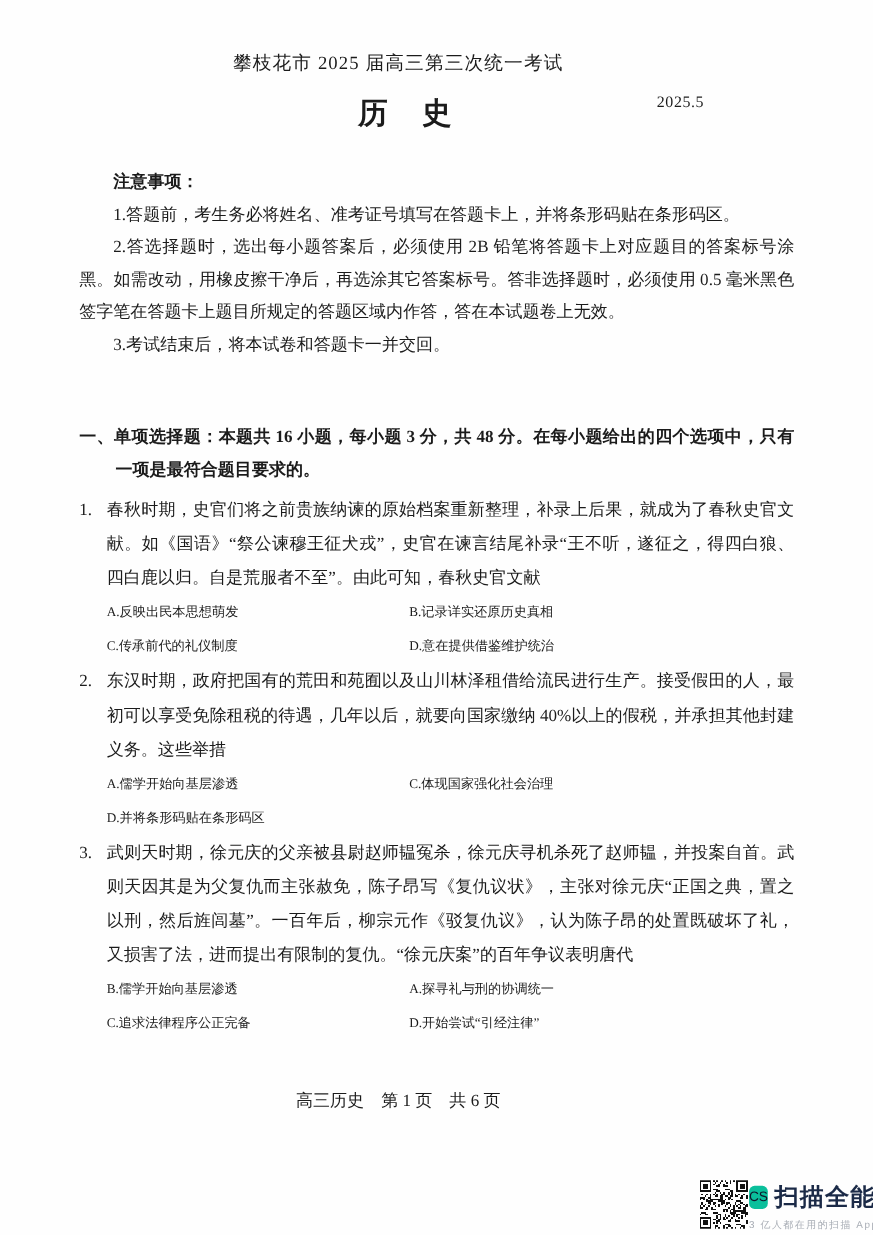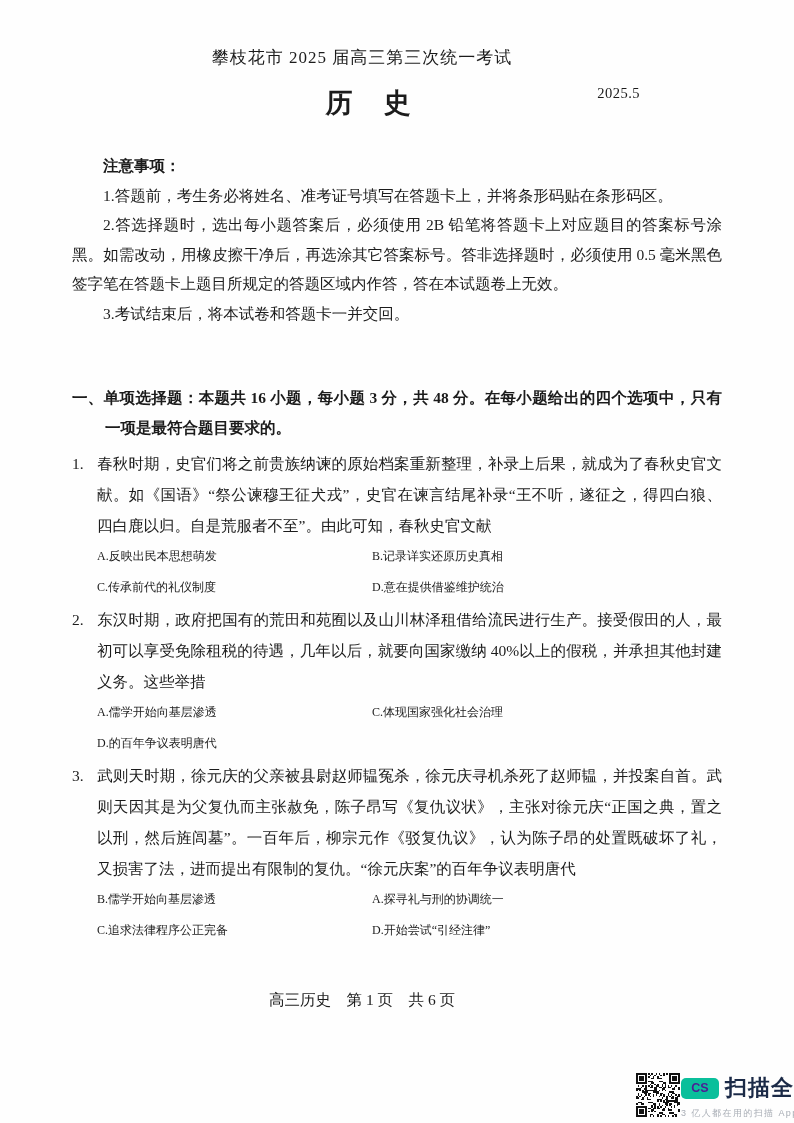--- a/index.html
+++ b/index.html
@@ -29,21 +29,21 @@
   .question-block{margin-top:1px;}
   .question{margin:0;padding-left:25px;font-size:15.5px;line-height:31px;text-align:justify;}
   .qnum{display:inline-block;width:25px;margin-left:-25px;}
   .options{padding-left:25px;display:grid;grid-template-columns:275px 1fr;font-size:12px;line-height:31px;}
 
   .footer{position:absolute;left:0;right:0;top:990px;text-align:center;font-size:15.5px;transform:translateX(-35px);}
 
   .qr{position:absolute;left:636px;top:1073px;width:44px;height:44px;}
   .wm{position:absolute;left:681px;top:1073px;font-family:"Liberation Sans","DejaVu Sans",sans-serif;}
   .wm-row{display:flex;align-items:center;gap:6px;}
-  .cs-box{width:38px;height:21px;border-radius:5px;background:#0ABF9B;color:#4c1d95;font-weight:700;
+  .cs-box{width:17px;height:21px;border-radius:5px;background:#0ABF9B;color:#0f172a;font-weight:400;
     font-size:12.5px;display:flex;align-items:center;justify-content:center;}
   .wm-title{font-size:22px;font-weight:700;color:#1B2A47;letter-spacing:1px;white-space:nowrap;}
   .wm-sub{margin-top:4px;font-size:9px;color:#A8ADB5;letter-spacing:1.4px;white-space:nowrap;}
 </style>
 </head>
 <body>
 
 <div class="page">
 
   <div class="title-row">
@@ -72,21 +72,21 @@
         <span>C.传承前代的礼仪制度</span>
         <span>D.意在提供借鉴维护统治</span>
       </div>
     </div>
 
     <div class="question-block">
       <p class="question"><span class="qnum">2.</span><span>东汉时期，政府把国有的荒田和苑囿以及山川林泽租借给流民进行生产。接受假田的人，最初可以享受免除租税的待遇，几年以后，就要向国家缴纳 40%以上的假税，并承担其他封建义务。这些举措</span></p>
       <div class="options">
         <span>A.儒学开始向基层渗透</span>
         <span>C.体现国家强化社会治理</span>
-        <span>D.的百年争议表明唐代</span>
+        <span>D.并将条形码贴在条形码区</span>
       </div>
     </div>
 
     <div class="question-block">
       <p class="question"><span class="qnum">3.</span><span>武则天时期，徐元庆的父亲被县尉赵师韫冤杀，徐元庆寻机杀死了赵师韫，并投案自首。武则天因其是为父复仇而主张赦免，陈子昂写《复仇议状》，主张对徐元庆“正国之典，置之以刑，然后旌闾墓”。一百年后，柳宗元作《驳复仇议》，认为陈子昂的处置既破坏了礼，又损害了法，进而提出有限制的复仇。“徐元庆案”的百年争议表明唐代</span></p>
       <div class="options">
         <span>B.儒学开始向基层渗透</span>
         <span>A.探寻礼与刑的协调统一</span>
         <span>C.追求法律程序公正完备</span>
         <span>D.开始尝试“引经注律”</span>

